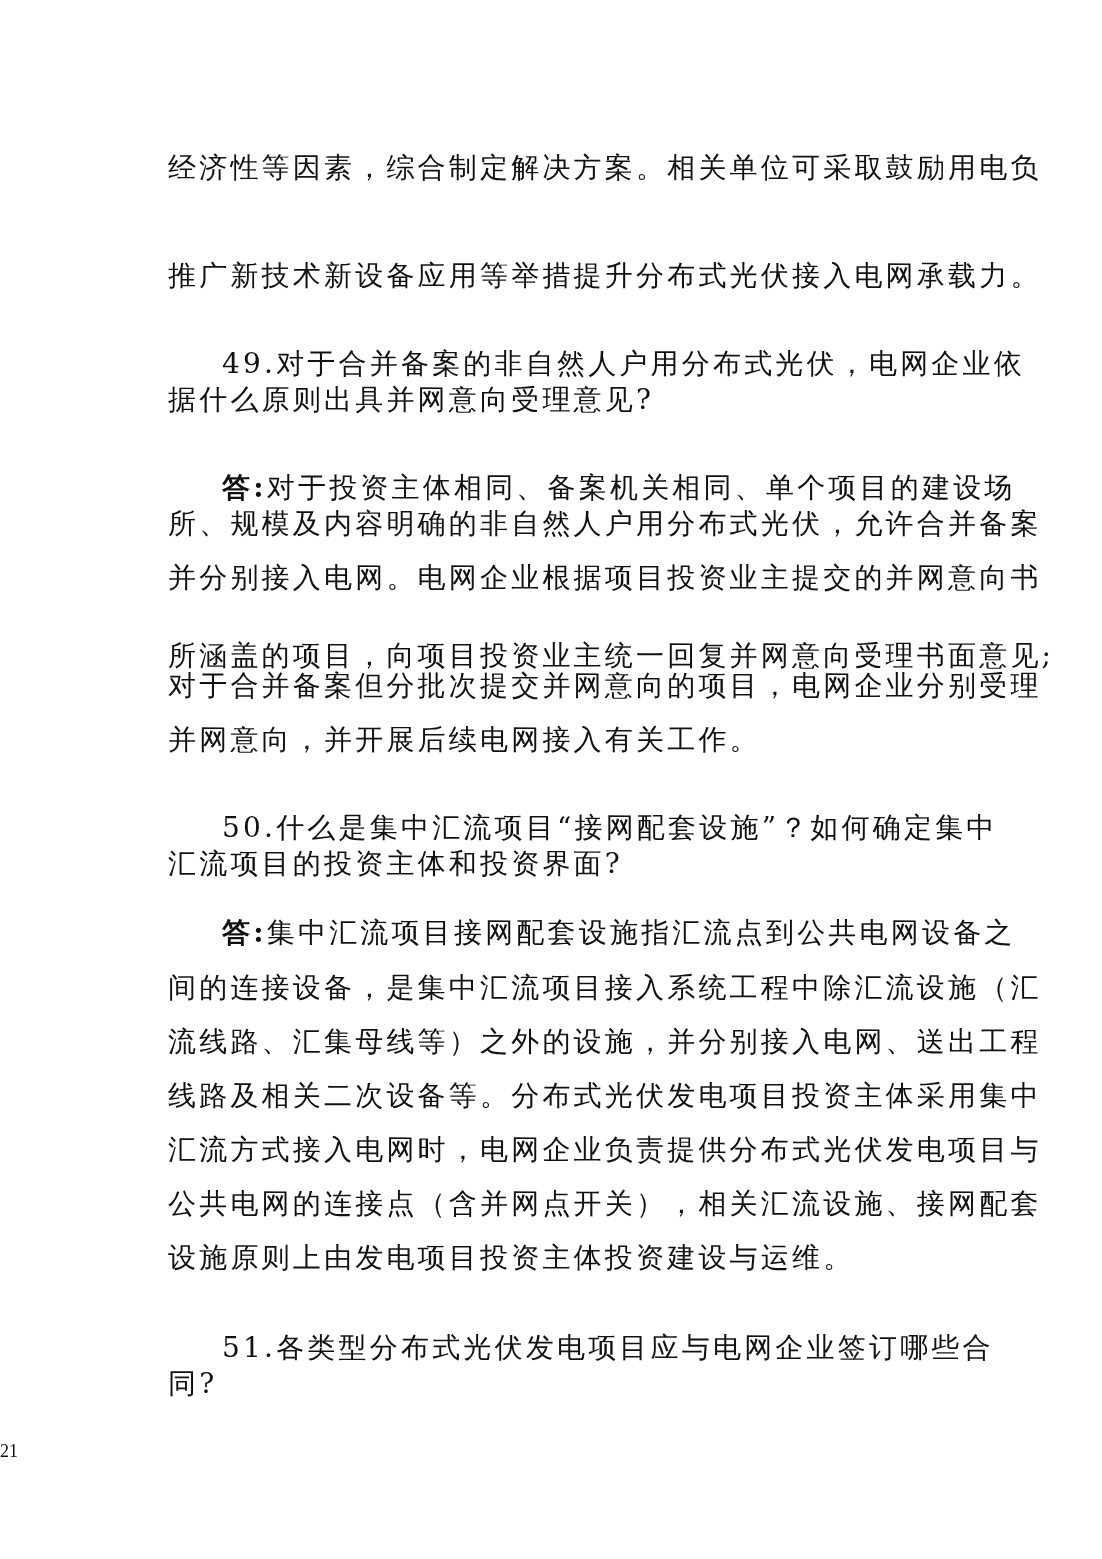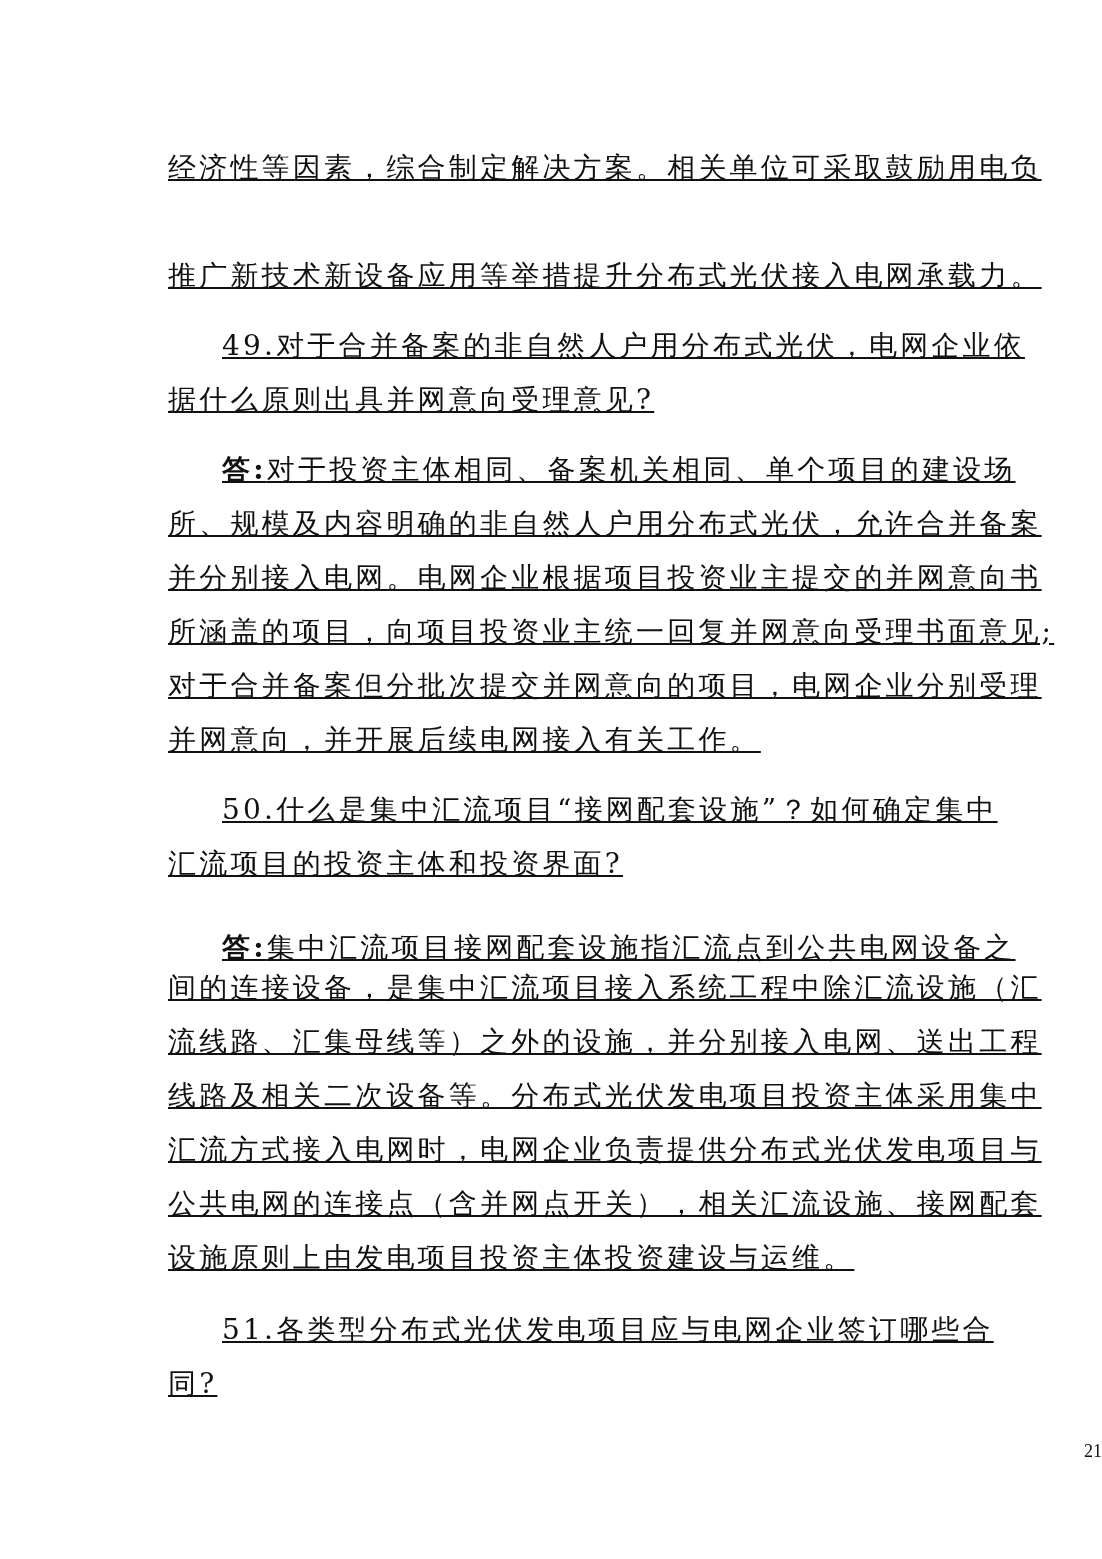--- a/index.html
+++ b/index.html
@@ -24,57 +24,56 @@
       background: #ffffff;
     }
     .line {
       position: absolute;
       left: 168px;
       width: 780px;
       font-size: 28px;
       line-height: 40px;
       white-space: nowrap;
       letter-spacing: 3.2px;
-      text-decoration: underline;
     }
-    .line.indent { left: 222px; width: 726px; }
+    .line.indent { left: 222px; width: 726px; margin-top: 18px; }
     .bold { font-weight: bold; }
     .page-number {
       position: absolute;
       left: 0;
       width: 1102px;
-      text-align: right;
+      text-align: left;
       top: 1440px;
       font-family: "Liberation Serif", serif;
       font-size: 18px;
       line-height: 22px;
     }
   </style>
 </head>
 <body>
 
 <div class="page">
 
   <div class="line" style="top:148px">经济性等因素，综合制定解决方案。相关单位可采取鼓励用电负</div>
   <div class="line" style="top:256px">推广新技术新设备应用等举措提升分布式光伏接入电网承载力。</div>
 
   <div class="line indent" style="top:326px">49.对于合并备案的非自然人户用分布式光伏，电网企业依</div>
   <div class="line" style="top:380px">据什么原则出具并网意向受理意见?</div>
 
   <div class="line indent" style="top:450px"><span class="bold">答:</span><span>对于投资主体相同、备案机关相同、单个项目的建设场</span></div>
   <div class="line" style="top:504px">所、规模及内容明确的非自然人户用分布式光伏，允许合并备案</div>
   <div class="line" style="top:558px">并分别接入电网。电网企业根据项目投资业主提交的并网意向书</div>
-  <div class="line" style="top:612px">所涵盖的项目，向项目投资业主统一回复并网意向受理书面意见;</div>
+  <div class="line" style="top:636px">所涵盖的项目，向项目投资业主统一回复并网意向受理书面意见;</div>
   <div class="line" style="top:666px">对于合并备案但分批次提交并网意向的项目，电网企业分别受理</div>
   <div class="line" style="top:720px">并网意向，并开展后续电网接入有关工作。</div>
 
   <div class="line indent" style="top:790px">50.什么是集中汇流项目“接网配套设施”？如何确定集中</div>
   <div class="line" style="top:844px">汇流项目的投资主体和投资界面?</div>
 
-  <div class="line indent" style="top:928px"><span class="bold">答:</span><span>集中汇流项目接网配套设施指汇流点到公共电网设备之</span></div>
+  <div class="line indent" style="top:895px"><span class="bold">答:</span><span>集中汇流项目接网配套设施指汇流点到公共电网设备之</span></div>
   <div class="line" style="top:968px">间的连接设备，是集中汇流项目接入系统工程中除汇流设施（汇</div>
   <div class="line" style="top:1022px">流线路、汇集母线等）之外的设施，并分别接入电网、送出工程</div>
   <div class="line" style="top:1076px">线路及相关二次设备等。分布式光伏发电项目投资主体采用集中</div>
   <div class="line" style="top:1130px">汇流方式接入电网时，电网企业负责提供分布式光伏发电项目与</div>
   <div class="line" style="top:1184px">公共电网的连接点（含并网点开关），相关汇流设施、接网配套</div>
   <div class="line" style="top:1238px">设施原则上由发电项目投资主体投资建设与运维。</div>
 
   <div class="line indent" style="top:1310px">51.各类型分布式光伏发电项目应与电网企业签订哪些合</div>
   <div class="line" style="top:1364px">同?</div>
 

